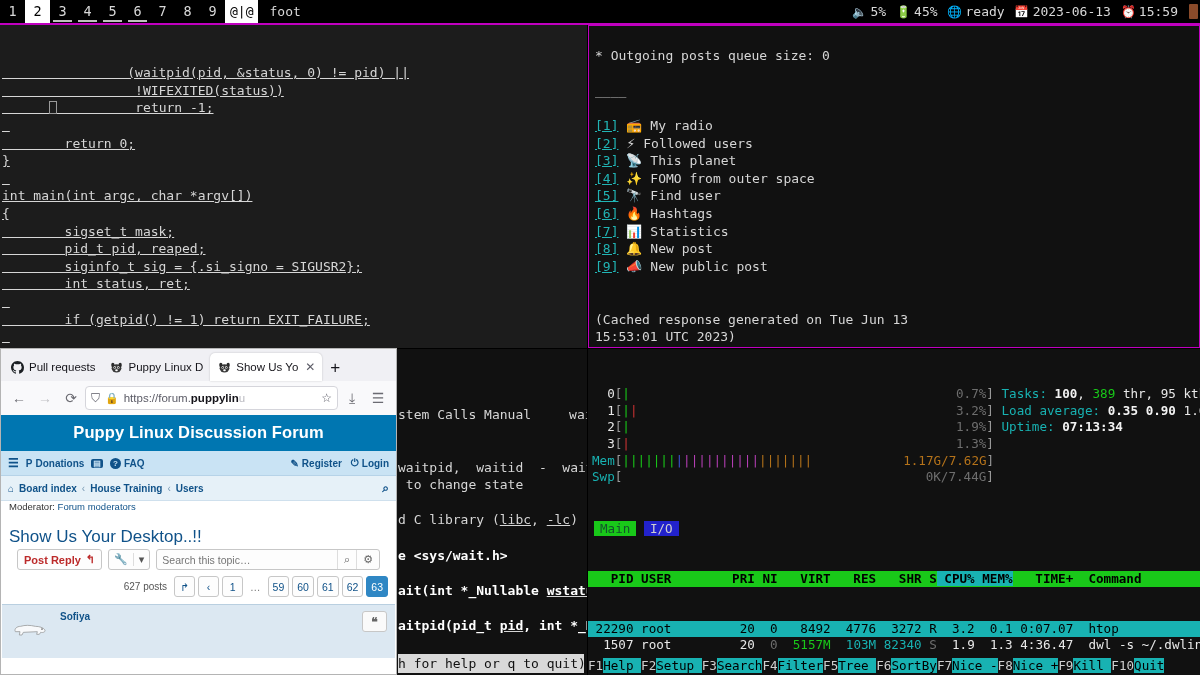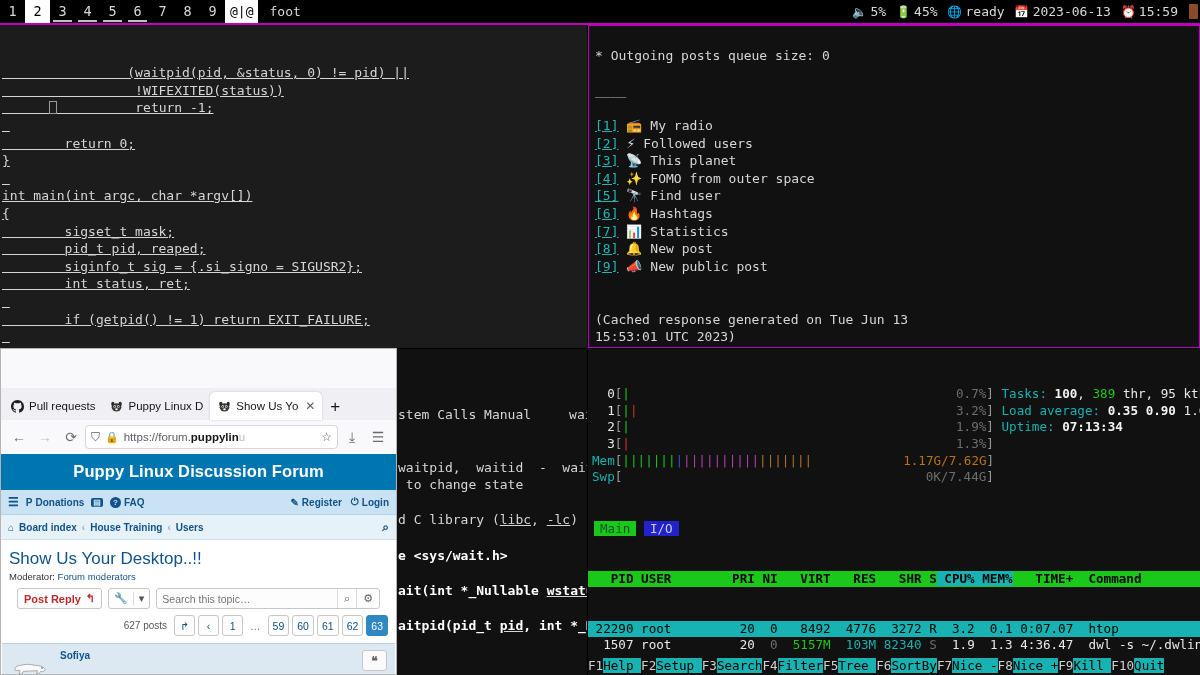--- a/index.html
+++ b/index.html
@@ -67,21 +67,21 @@
     background:#d9d9d9; color:#111; font-size:13px; line-height:19px;
     white-space:nowrap; overflow:hidden;
   }
 
   
   #ff {
     position:absolute; left:0px; top:348px; width:397px; height:327px;
     background:#f9f9fb; border:1px solid #b4b4b4; overflow:hidden;
     font-family:"Liberation Sans", sans-serif;
   }
-  #fftabs { height:32px; background:#f0f0f4; display:flex; align-items:flex-end; padding:0 2px;margin-top:39px; }
+  #fftabs { height:32px; background:#f0f0f4; display:flex; align-items:flex-end; padding:0 2px; }
   .fftab {
     height:28px; display:flex; align-items:center; gap:5px; padding:0 7px;
     font-size:11.5px; color:#15141a; max-width:120px; overflow:hidden;
     white-space:nowrap; border-radius:5px 5px 0 0;
   }
   .fftab.active { background:#fff; box-shadow:0 0 2px rgba(0,0,0,.22); }
   .fftab .ttl { overflow:hidden; text-overflow:clip; display:block; max-width:76px; }
   .fftab .fav { width:14px; height:14px; flex:0 0 14px; display:flex; align-items:center; justify-content:center; font-size:11px; }
   .fftab .x { margin-left:2px; color:#5b5b66; font-size:12px; }
   #newtab { font-size:17px; color:#15141a; padding:0 8px 3px 8px; }
@@ -254,20 +254,21 @@
 <span>waitpid,  waitid  -  wait f</span>
 <span> to change state</span>
 
 <span>d C library (<u>libc</u>, <u>-lc</u>)</span>
 
 <span><b>e &lt;sys/wait.h&gt;</b></span>
 
 <span><b>ait(int *_Nullable</b> <u><b>wstatus</b></u></span>
 
 <span><b>aitpid(pid_t</b> <u><b>pid</b></u><b>, int *_Nul</b></span></div>
+  <div id="manstatus"><span>h for help or q to quit)</span></div>
 </div>
 
 <div id="ff">
   <div id="fftabs">
       <div class="fftab">
         <span class="fav">
           <svg width="13" height="13" viewBox="0 0 16 16">
             <path fill="#1b1f23" d="M8 0C3.58 0 0 3.58 0 8c0 3.54 2.29 6.53 5.47 7.59.4.07.55-.17.55-.38 0-.19-.01-.82-.01-1.49-2.01.37-2.53-.49-2.69-.94-.09-.23-.48-.94-.82-1.13-.28-.15-.68-.52-.01-.53.63-.01 1.08.58 1.23.82.72 1.21 1.87.87 2.33.66.07-.52.28-.87.51-1.07-1.78-.2-3.64-.89-3.64-3.95 0-.87.31-1.59.82-2.15-.08-.2-.36-1.02.08-2.12 0 0 .67-.21 2.2.82a7.4 7.4 0 0 1 2-.27c.68 0 1.36.09 2 .27 1.53-1.04 2.2-.82 2.2-.82.44 1.1.16 1.92.08 2.12.51.56.82 1.27.82 2.15 0 3.07-1.87 3.75-3.65 3.95.29.25.54.73.54 1.48 0 1.07-.01 1.93-.01 2.2 0 .21.15.46.55.38A8.01 8.01 0 0 0 16 8c0-4.42-3.58-8-8-8z"></path>
           </svg>
         </span>
@@ -349,25 +350,25 @@
     <div id="crumbs">
       <span>⌂</span>
       <span>Board index</span>
       <span class="sep">‹</span>
       <span>House Training</span>
       <span class="sep">‹</span>
       <span>Users</span>
       <span class="sx">⌕</span>
     </div>
 
-    <div id="topicttl">Show Us Your Desktop..!!</div>
     <div id="modline">
       <span>Moderator:</span>
       <a>Forum moderators</a>
     </div>
+    <div id="topicttl">Show Us Your Desktop..!!</div>
 
     <div id="toolrow">
       <div class="btnbox" id="postreply">
         <span>Post Reply</span>
         <span>↰</span>
       </div>
       <div class="btnbox" id="toolsbtn">
         <span class="seg">🔧</span>
         <span class="seg">▾</span>
       </div>

